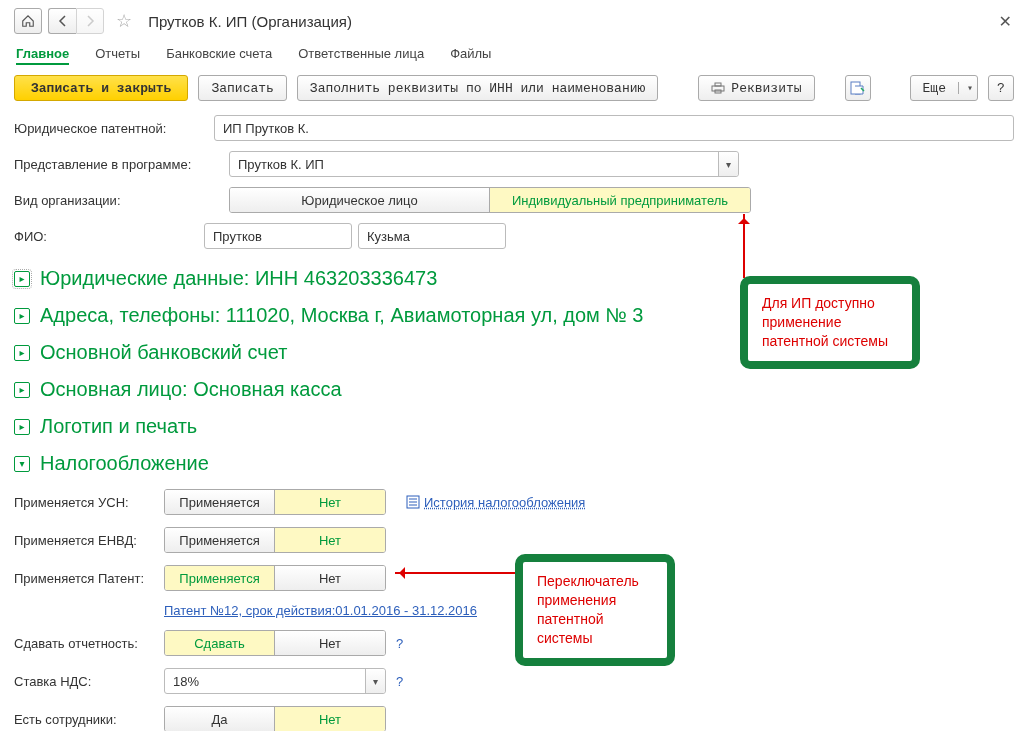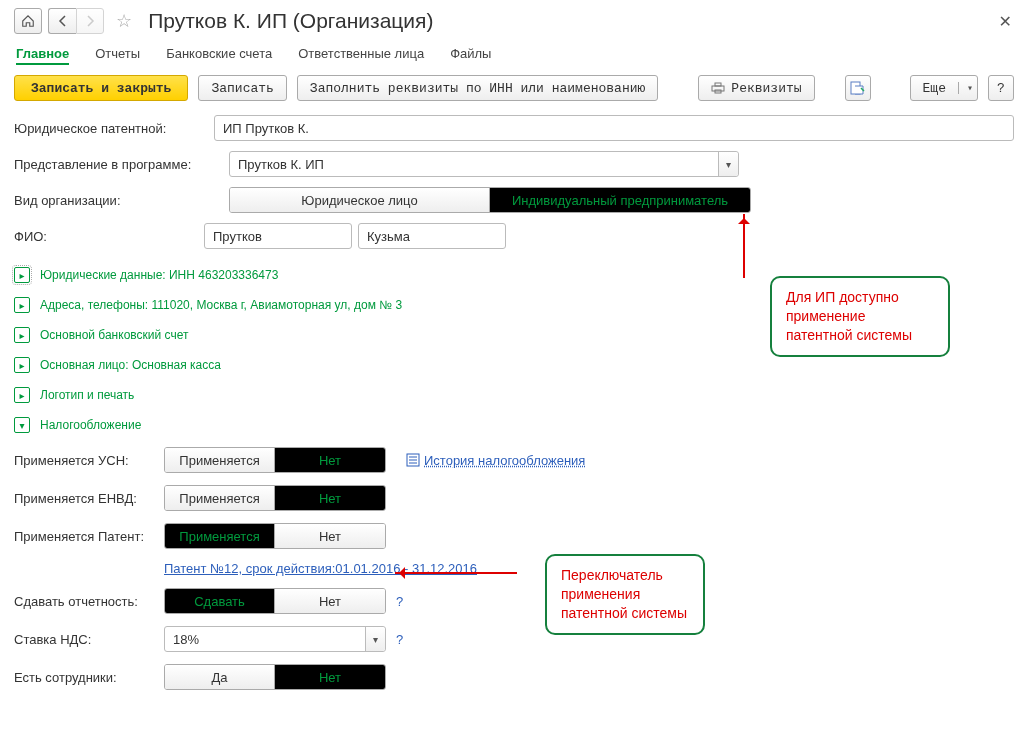--- a/index.html
+++ b/index.html
@@ -18,21 +18,21 @@
   .titlebar { display: flex; align-items: center; gap: 6px; margin-bottom: 10px; }
   .btn-icon {
     display: inline-flex; align-items: center; justify-content: center;
     height: 26px; min-width: 28px; padding: 0 6px;
     border: 1px solid #aaa; border-radius: 3px;
     background: linear-gradient(#fff, #eee);
     cursor: pointer;
   }
   .btn-icon.disabled { opacity: .5; cursor: default; }
   .star-icon { cursor: pointer; padding: 0 6px; color: #aaa; font-size: 18px; }
-  .page-title { font-size: 21px; color: #333; margin-left: 4px; }
+  .page-title { font-size: 15px; color: #333; margin-left: 4px; }
   .close-x { position: absolute; top: 12px; right: 16px; font-size: 16px; color: #555; cursor: pointer; }
 
   .tabs { display: flex; gap: 26px; border-bottom: 0; margin-bottom: 10px; padding-left: 2px; }
   .tab { color: #444; cursor: pointer; padding: 2px 0; }
   .tab.active { color: #009a3d; font-weight: bold; border-bottom: 2px solid #009a3d; }
 
   .toolbar { display: flex; align-items: center; gap: 10px; margin-bottom: 14px; flex-wrap: nowrap; }
   .btn {
     display: inline-flex; align-items: center; gap: 6px;
     height: 26px; padding: 0 12px;
@@ -68,52 +68,51 @@
     font-size: 10px; color: #555;
   }
 
   .segmented { display: inline-flex; border: 1px solid #aaa; border-radius: 3px; overflow: hidden; height:26px; }
   .segmented .seg {
     display: flex; align-items: center; justify-content: center;
     padding: 0 20px; cursor: pointer; background: linear-gradient(#fff,#eee);
     border-right: 1px solid #aaa; min-width: 100px;
   }
   .segmented .seg:last-child { border-right: none; }
-  .segmented .seg.active { background: #000000; color: #009a3d; }
+  .segmented .seg.active { background: #fef9c3; color: #009a3d; }
   .segmented.wide .seg { min-width: 260px; }
 
   .fio-group { display: flex; gap: 6px; }
   .fio-group input { width: 148px; }
   .fio-group input::placeholder { color: #999; }
 
   .sections { margin-top: 18px; }
   .section-row { display: flex; align-items: center; margin-bottom: 14px; }
   .chev {
     width: 16px; height: 16px; border: 1px solid #009a3d;
     display:flex; align-items:center; justify-content:center;
     font-size: 10px; color: #009a3d; margin-right: 10px; cursor:pointer;
     background:#fff; border-radius:2px;
   }
   .chev.dotted { outline: 1px dotted #aaa; outline-offset: 1px; }
-  .section-title { color: #009a3d; font-size: 12px; cursor: pointer; }
+  .section-title { color: #009a3d; font-size: 20px; cursor: pointer; }
 
   .tax-rows { margin-left: 0; }
   .tax-row { display: flex; align-items: center; margin-bottom: 12px; }
   .tax-label { width: 150px; }
   .tax-seg .seg { min-width: 110px; padding: 0; }
   .link { color: #2d5fbb; text-decoration: underline dotted; cursor: pointer; }
   .link-solid { color: #2d5fbb; text-decoration: underline; cursor: pointer; }
   .hist-icon { display:inline-block; width:14px; height:14px; margin-right:4px; vertical-align:middle; }
   .qmark { color: #2d5fbb; margin-left: 10px; cursor: pointer; }
 
   .callout {
-    position: absolute; background: #fff; border: 2px solid #15803d;
+    position: absolute; background: #fff; border: 8px solid #15803d;
     border-radius: 10px; padding: 10px 14px; color: #d00; font-size: 14px;
     line-height: 1.35;
-    margin-left: 30px;
   }
   
   .call1 { top: 276px; left: 740px; width: 180px; }
   .call1-line { position:absolute; top: 214px; left: 743px; width: 2px; height: 64px; background:#d00; }
   .call1-line::before { content:""; position:absolute; top:-2px; left:-5px; border:6px solid transparent; border-bottom-color:#d00; }
 
   
   .call2 { top: 554px; left: 515px; width: 160px; }
   .call2-line { position:absolute; top: 572px; left: 395px; height: 2px; width: 122px; background:#d00; }
   .call2-line::before { content:""; position:absolute; left:-2px; top:-5px; border:6px solid transparent; border-right-color:#d00; }

